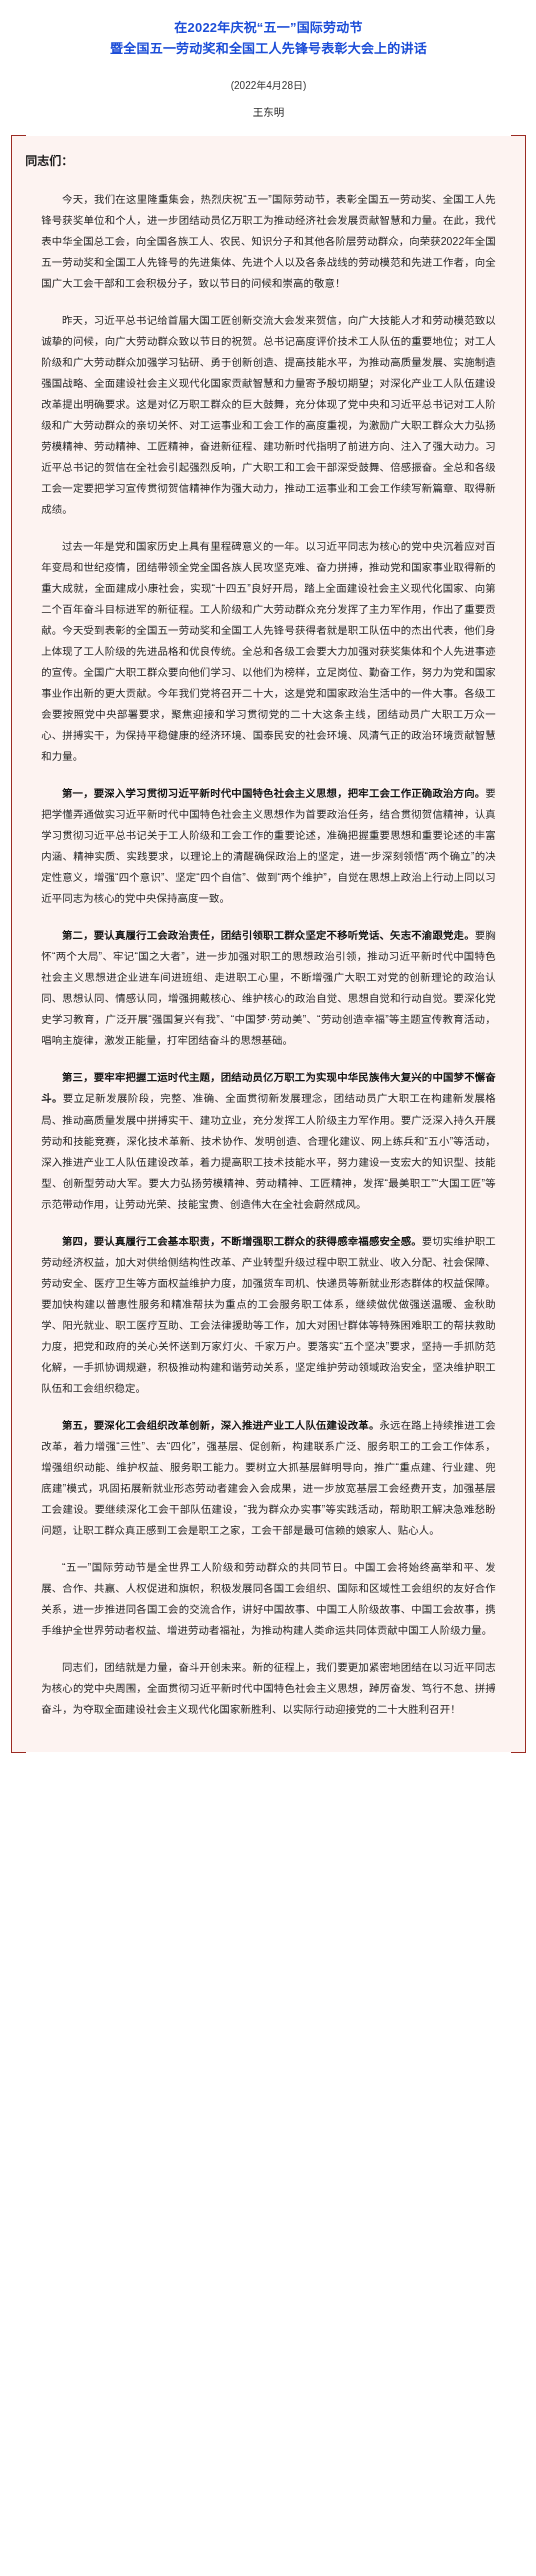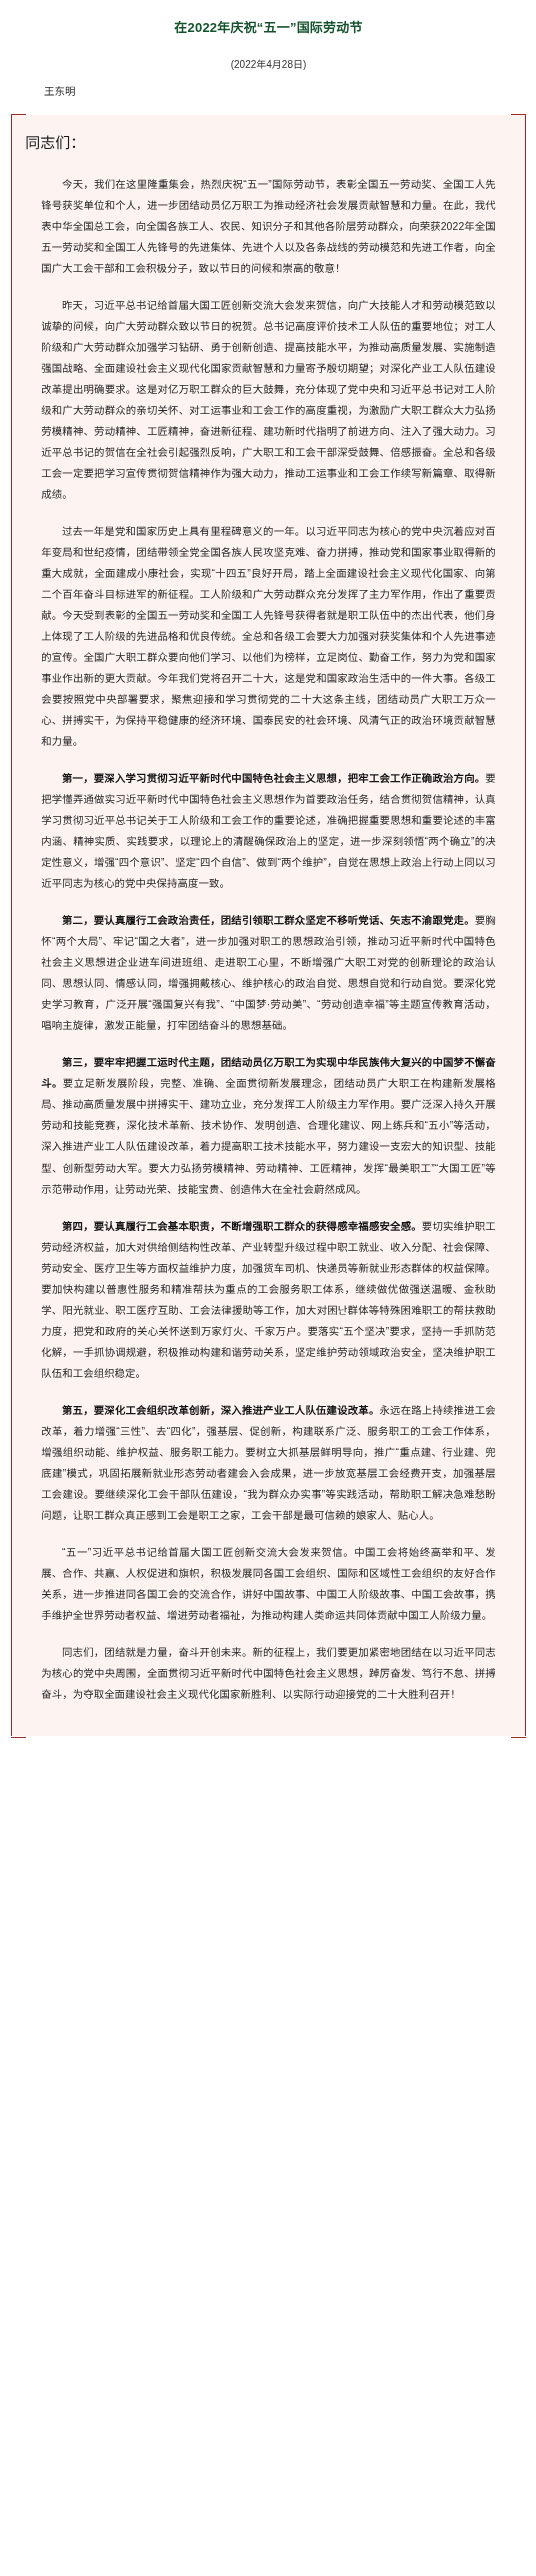--- a/index.html
+++ b/index.html
@@ -26,34 +26,34 @@
   
   .title-block {
     padding: 17px 44px 0 44px;
     text-align: center;
   }
   .doc-title-line {
     font-size: 13px;
     font-weight: bold;
     line-height: 1.62;
     letter-spacing: 0.2px;
-    color: #14532d;
+    color: #1d4ed8;
   }
   .doc-date {
     margin-top: 19px;
     font-size: 10px;
     font-weight: normal;
     color: #333333;
     line-height: 1.5;
   }
   .doc-author {
     margin-top: 11px;
     font-size: 10.5px;
     color: #2b2b2b;
-    text-align: left;
+    text-align: center;
     line-height: 1.6;
   }
 
   
   .body-wrap {
     position: relative;
     margin: 15.6px 11px 0 11px;
   }
   .body-card {
     position: relative;
@@ -69,22 +69,22 @@
     height: 9.3px;
     border-top: 1.2px solid #9c2b23;
     pointer-events: none;
   }
   .corner.tl { top: -1.2px; left: -1.2px; }
   .corner.tr { top: -1.2px; right: -1.2px; }
   .corner.bl { bottom: -1.2px; left: -1.2px; border-top: none; border-bottom: 1.2px solid #9c2b23; }
   .corner.br { bottom: -1.2px; right: -1.2px; border-top: none; border-bottom: 1.2px solid #9c2b23; }
 
   .salutation {
-    font-size: 15px;
-    font-weight: normal;
+    font-size: 12px;
+    font-weight: bold;
     color: #1a1a1a;
     line-height: 2.0;
     margin: 0 0 0 0;
   }
 
   p.para {
     margin: 16px;
     font-size: 10.4px;
     line-height: 2.02;
     text-align: justify;
@@ -107,20 +107,21 @@
   }
   .footer-meta div { white-space: nowrap; }
 </style>
 </head>
 <body>
 
 <div class="page">
 
   <div class="title-block">
     <div class="doc-title-line">在2022年庆祝“五一”国际劳动节</div>
+    <div class="doc-title-line">暨全国五一劳动奖和全国工人先锋号表彰大会上的讲话</div>
     <div class="doc-date">(2022年4月28日)</div>
     <div class="doc-author">王东明</div>
   </div>
 
   <div class="body-wrap">
     <div class="body-card">
       <span class="corner tl"></span>
       <span class="corner tr"></span>
       <span class="corner bl"></span>
       <span class="corner br"></span>
@@ -129,21 +130,21 @@
 
       <div id="paragraph-host">
           <p class="para"><span>今天，我们在这里隆重集会，热烈庆祝“五一”国际劳动节，表彰全国五一劳动奖、全国工人先锋号获奖单位和个人，进一步团结动员亿万职工为推动经济社会发展贡献智慧和力量。在此，我代表中华全国总工会，向全国各族工人、农民、知识分子和其他各阶层劳动群众，向荣获2022年全国五一劳动奖和全国工人先锋号的先进集体、先进个人以及各条战线的劳动模范和先进工作者，向全国广大工会干部和工会积极分子，致以节日的问候和崇高的敬意！</span></p>
           <p class="para"><span>昨天，习近平总书记给首届大国工匠创新交流大会发来贺信，向广大技能人才和劳动模范致以诚挚的问候，向广大劳动群众致以节日的祝贺。总书记高度评价技术工人队伍的重要地位；对工人阶级和广大劳动群众加强学习钻研、勇于创新创造、提高技能水平，为推动高质量发展、实施制造强国战略、全面建设社会主义现代化国家贡献智慧和力量寄予殷切期望；对深化产业工人队伍建设改革提出明确要求。这是对亿万职工群众的巨大鼓舞，充分体现了党中央和习近平总书记对工人阶级和广大劳动群众的亲切关怀、对工运事业和工会工作的高度重视，为激励广大职工群众大力弘扬劳模精神、劳动精神、工匠精神，奋进新征程、建功新时代指明了前进方向、注入了强大动力。习近平总书记的贺信在全社会引起强烈反响，广大职工和工会干部深受鼓舞、倍感振奋。全总和各级工会一定要把学习宣传贯彻贺信精神作为强大动力，推动工运事业和工会工作续写新篇章、取得新成绩。</span></p>
           <p class="para"><span>过去一年是党和国家历史上具有里程碑意义的一年。以习近平同志为核心的党中央沉着应对百年变局和世纪疫情，团结带领全党全国各族人民攻坚克难、奋力拼搏，推动党和国家事业取得新的重大成就，全面建成小康社会，实现“十四五”良好开局，踏上全面建设社会主义现代化国家、向第二个百年奋斗目标进军的新征程。工人阶级和广大劳动群众充分发挥了主力军作用，作出了重要贡献。今天受到表彰的全国五一劳动奖和全国工人先锋号获得者就是职工队伍中的杰出代表，他们身上体现了工人阶级的先进品格和优良传统。全总和各级工会要大力加强对获奖集体和个人先进事迹的宣传。全国广大职工群众要向他们学习、以他们为榜样，立足岗位、勤奋工作，努力为党和国家事业作出新的更大贡献。今年我们党将召开二十大，这是党和国家政治生活中的一件大事。各级工会要按照党中央部署要求，聚焦迎接和学习贯彻党的二十大这条主线，团结动员广大职工万众一心、拼搏实干，为保持平稳健康的经济环境、国泰民安的社会环境、风清气正的政治环境贡献智慧和力量。</span></p>
           <p class="para"><span class="lead">第一，要深入学习贯彻习近平新时代中国特色社会主义思想，把牢工会工作正确政治方向。</span><span>要把学懂弄通做实习近平新时代中国特色社会主义思想作为首要政治任务，结合贯彻贺信精神，认真学习贯彻习近平总书记关于工人阶级和工会工作的重要论述，准确把握重要思想和重要论述的丰富内涵、精神实质、实践要求，以理论上的清醒确保政治上的坚定，进一步深刻领悟“两个确立”的决定性意义，增强“四个意识”、坚定“四个自信”、做到“两个维护”，自觉在思想上政治上行动上同以习近平同志为核心的党中央保持高度一致。</span></p>
           <p class="para"><span class="lead">第二，要认真履行工会政治责任，团结引领职工群众坚定不移听党话、矢志不渝跟党走。</span><span>要胸怀“两个大局”、牢记“国之大者”，进一步加强对职工的思想政治引领，推动习近平新时代中国特色社会主义思想进企业进车间进班组、走进职工心里，不断增强广大职工对党的创新理论的政治认同、思想认同、情感认同，增强拥戴核心、维护核心的政治自觉、思想自觉和行动自觉。要深化党史学习教育，广泛开展“强国复兴有我”、“中国梦·劳动美”、“劳动创造幸福”等主题宣传教育活动，唱响主旋律，激发正能量，打牢团结奋斗的思想基础。</span></p>
           <p class="para"><span class="lead">第三，要牢牢把握工运时代主题，团结动员亿万职工为实现中华民族伟大复兴的中国梦不懈奋斗。</span><span>要立足新发展阶段，完整、准确、全面贯彻新发展理念，团结动员广大职工在构建新发展格局、推动高质量发展中拼搏实干、建功立业，充分发挥工人阶级主力军作用。要广泛深入持久开展劳动和技能竞赛，深化技术革新、技术协作、发明创造、合理化建议、网上练兵和“五小”等活动，深入推进产业工人队伍建设改革，着力提高职工技术技能水平，努力建设一支宏大的知识型、技能型、创新型劳动大军。要大力弘扬劳模精神、劳动精神、工匠精神，发挥“最美职工”“大国工匠”等示范带动作用，让劳动光荣、技能宝贵、创造伟大在全社会蔚然成风。</span></p>
           <p class="para"><span class="lead">第四，要认真履行工会基本职责，不断增强职工群众的获得感幸福感安全感。</span><span>要切实维护职工劳动经济权益，加大对供给侧结构性改革、产业转型升级过程中职工就业、收入分配、社会保障、劳动安全、医疗卫生等方面权益维护力度，加强货车司机、快递员等新就业形态群体的权益保障。要加快构建以普惠性服务和精准帮扶为重点的工会服务职工体系，继续做优做强送温暖、金秋助学、阳光就业、职工医疗互助、工会法律援助等工作，加大对困난群体等特殊困难职工的帮扶救助力度，把党和政府的关心关怀送到万家灯火、千家万户。要落实“五个坚决”要求，坚持一手抓防范化解，一手抓协调规避，积极推动构建和谐劳动关系，坚定维护劳动领域政治安全，坚决维护职工队伍和工会组织稳定。</span></p>
           <p class="para"><span class="lead">第五，要深化工会组织改革创新，深入推进产业工人队伍建设改革。</span><span>永远在路上持续推进工会改革，着力增强“三性”、去“四化”，强基层、促创新，构建联系广泛、服务职工的工会工作体系，增强组织动能、维护权益、服务职工能力。要树立大抓基层鲜明导向，推广“重点建、行业建、兜底建”模式，巩固拓展新就业形态劳动者建会入会成果，进一步放宽基层工会经费开支，加强基层工会建设。要继续深化工会干部队伍建设，“我为群众办实事”等实践活动，帮助职工解决急难愁盼问题，让职工群众真正感到工会是职工之家，工会干部是最可信赖的娘家人、贴心人。</span></p>
-          <p class="para"><span>“五一”习近平总书记给首届大国工匠创新交流大会发来贺信。中国工会将始终高举和平、发展、合作、共赢、人权促进和旗帜，积极发展同各国工会组织、国际和区域性工会组织的友好合作关系，进一步推进同各国工会的交流合作，讲好中国故事、中国工人阶级故事、中国工会故事，携手维护全世界劳动者权益、增进劳动者福祉，为推动构建人类命运共同体贡献中国工人阶级力量。</span></p>
+          <p class="para"><span>“五一”国际劳动节是全世界工人阶级和劳动群众的共同节日。中国工会将始终高举和平、发展、合作、共赢、人权促进和旗帜，积极发展同各国工会组织、国际和区域性工会组织的友好合作关系，进一步推进同各国工会的交流合作，讲好中国故事、中国工人阶级故事、中国工会故事，携手维护全世界劳动者权益、增进劳动者福祉，为推动构建人类命运共同体贡献中国工人阶级力量。</span></p>
           <p class="para"><span>同志们，团结就是力量，奋斗开创未来。新的征程上，我们要更加紧密地团结在以习近平同志为核心的党中央周围，全面贯彻习近平新时代中国特色社会主义思想，踔厉奋发、笃行不怠、拼搏奋斗，为夺取全面建设社会主义现代化国家新胜利、以实际行动迎接党的二十大胜利召开！</span></p>
         </div>
     </div>
   </div>
 
 
 </div>
 
 
 </body></html>

